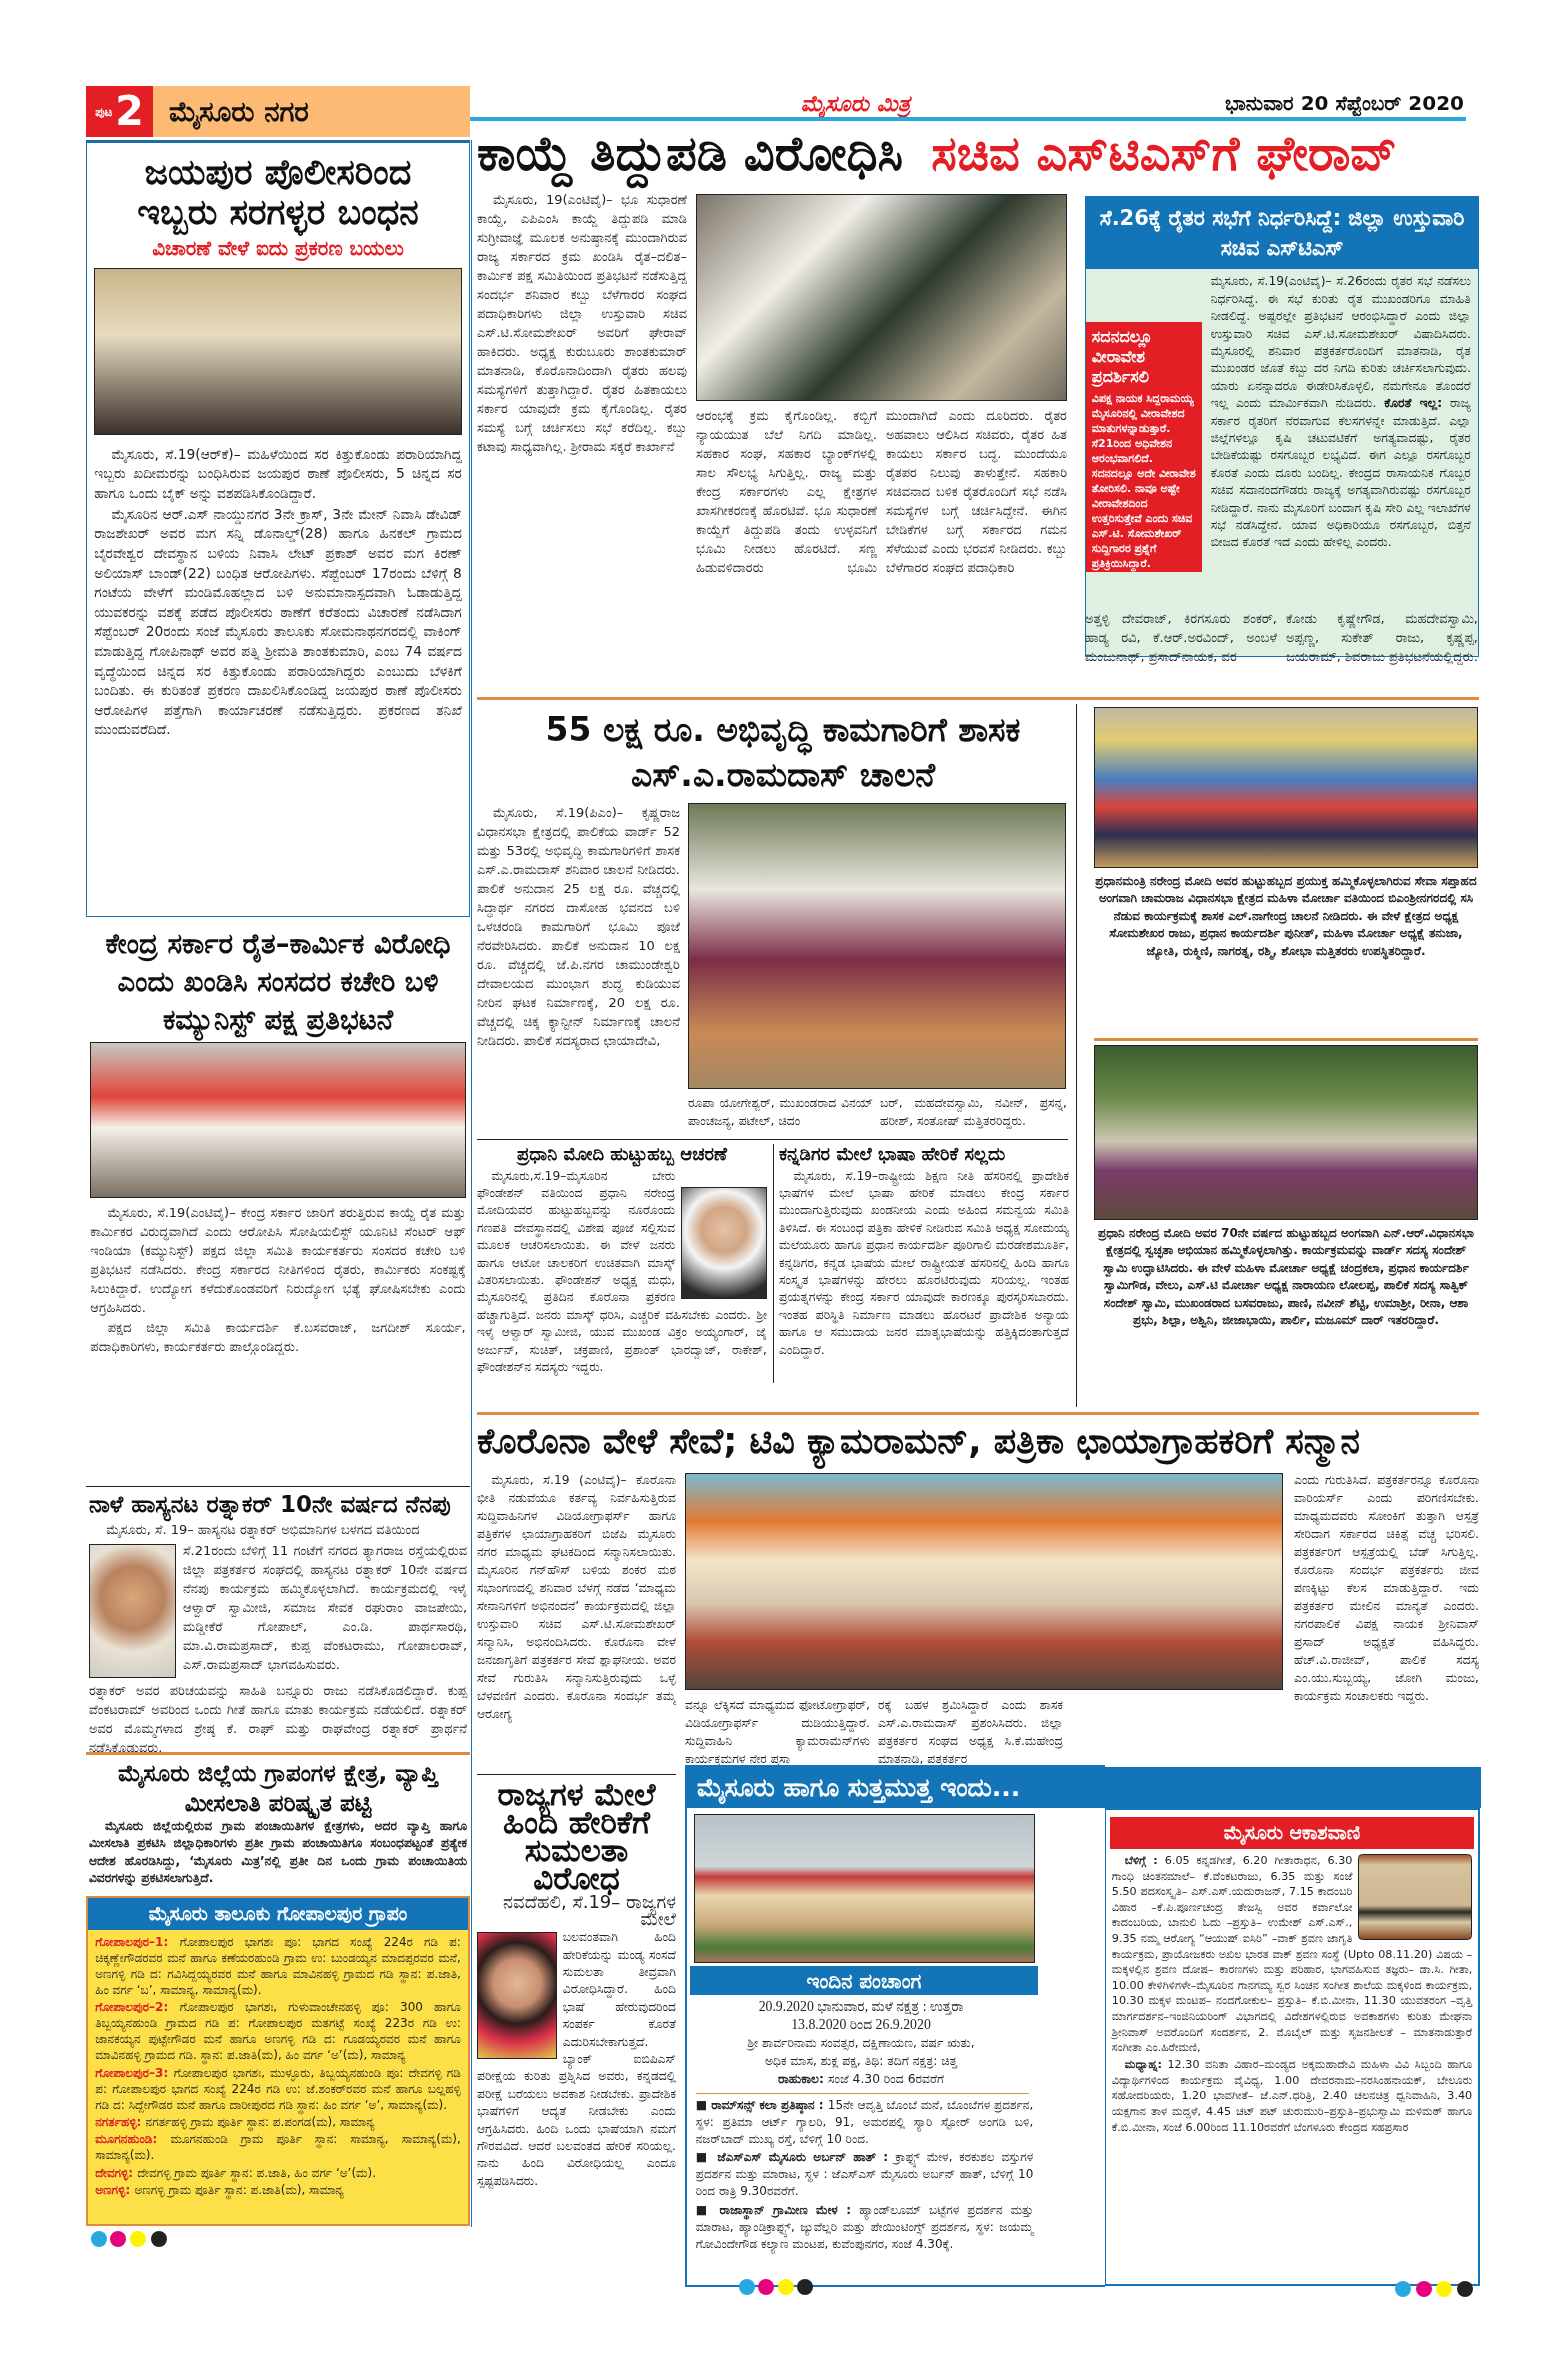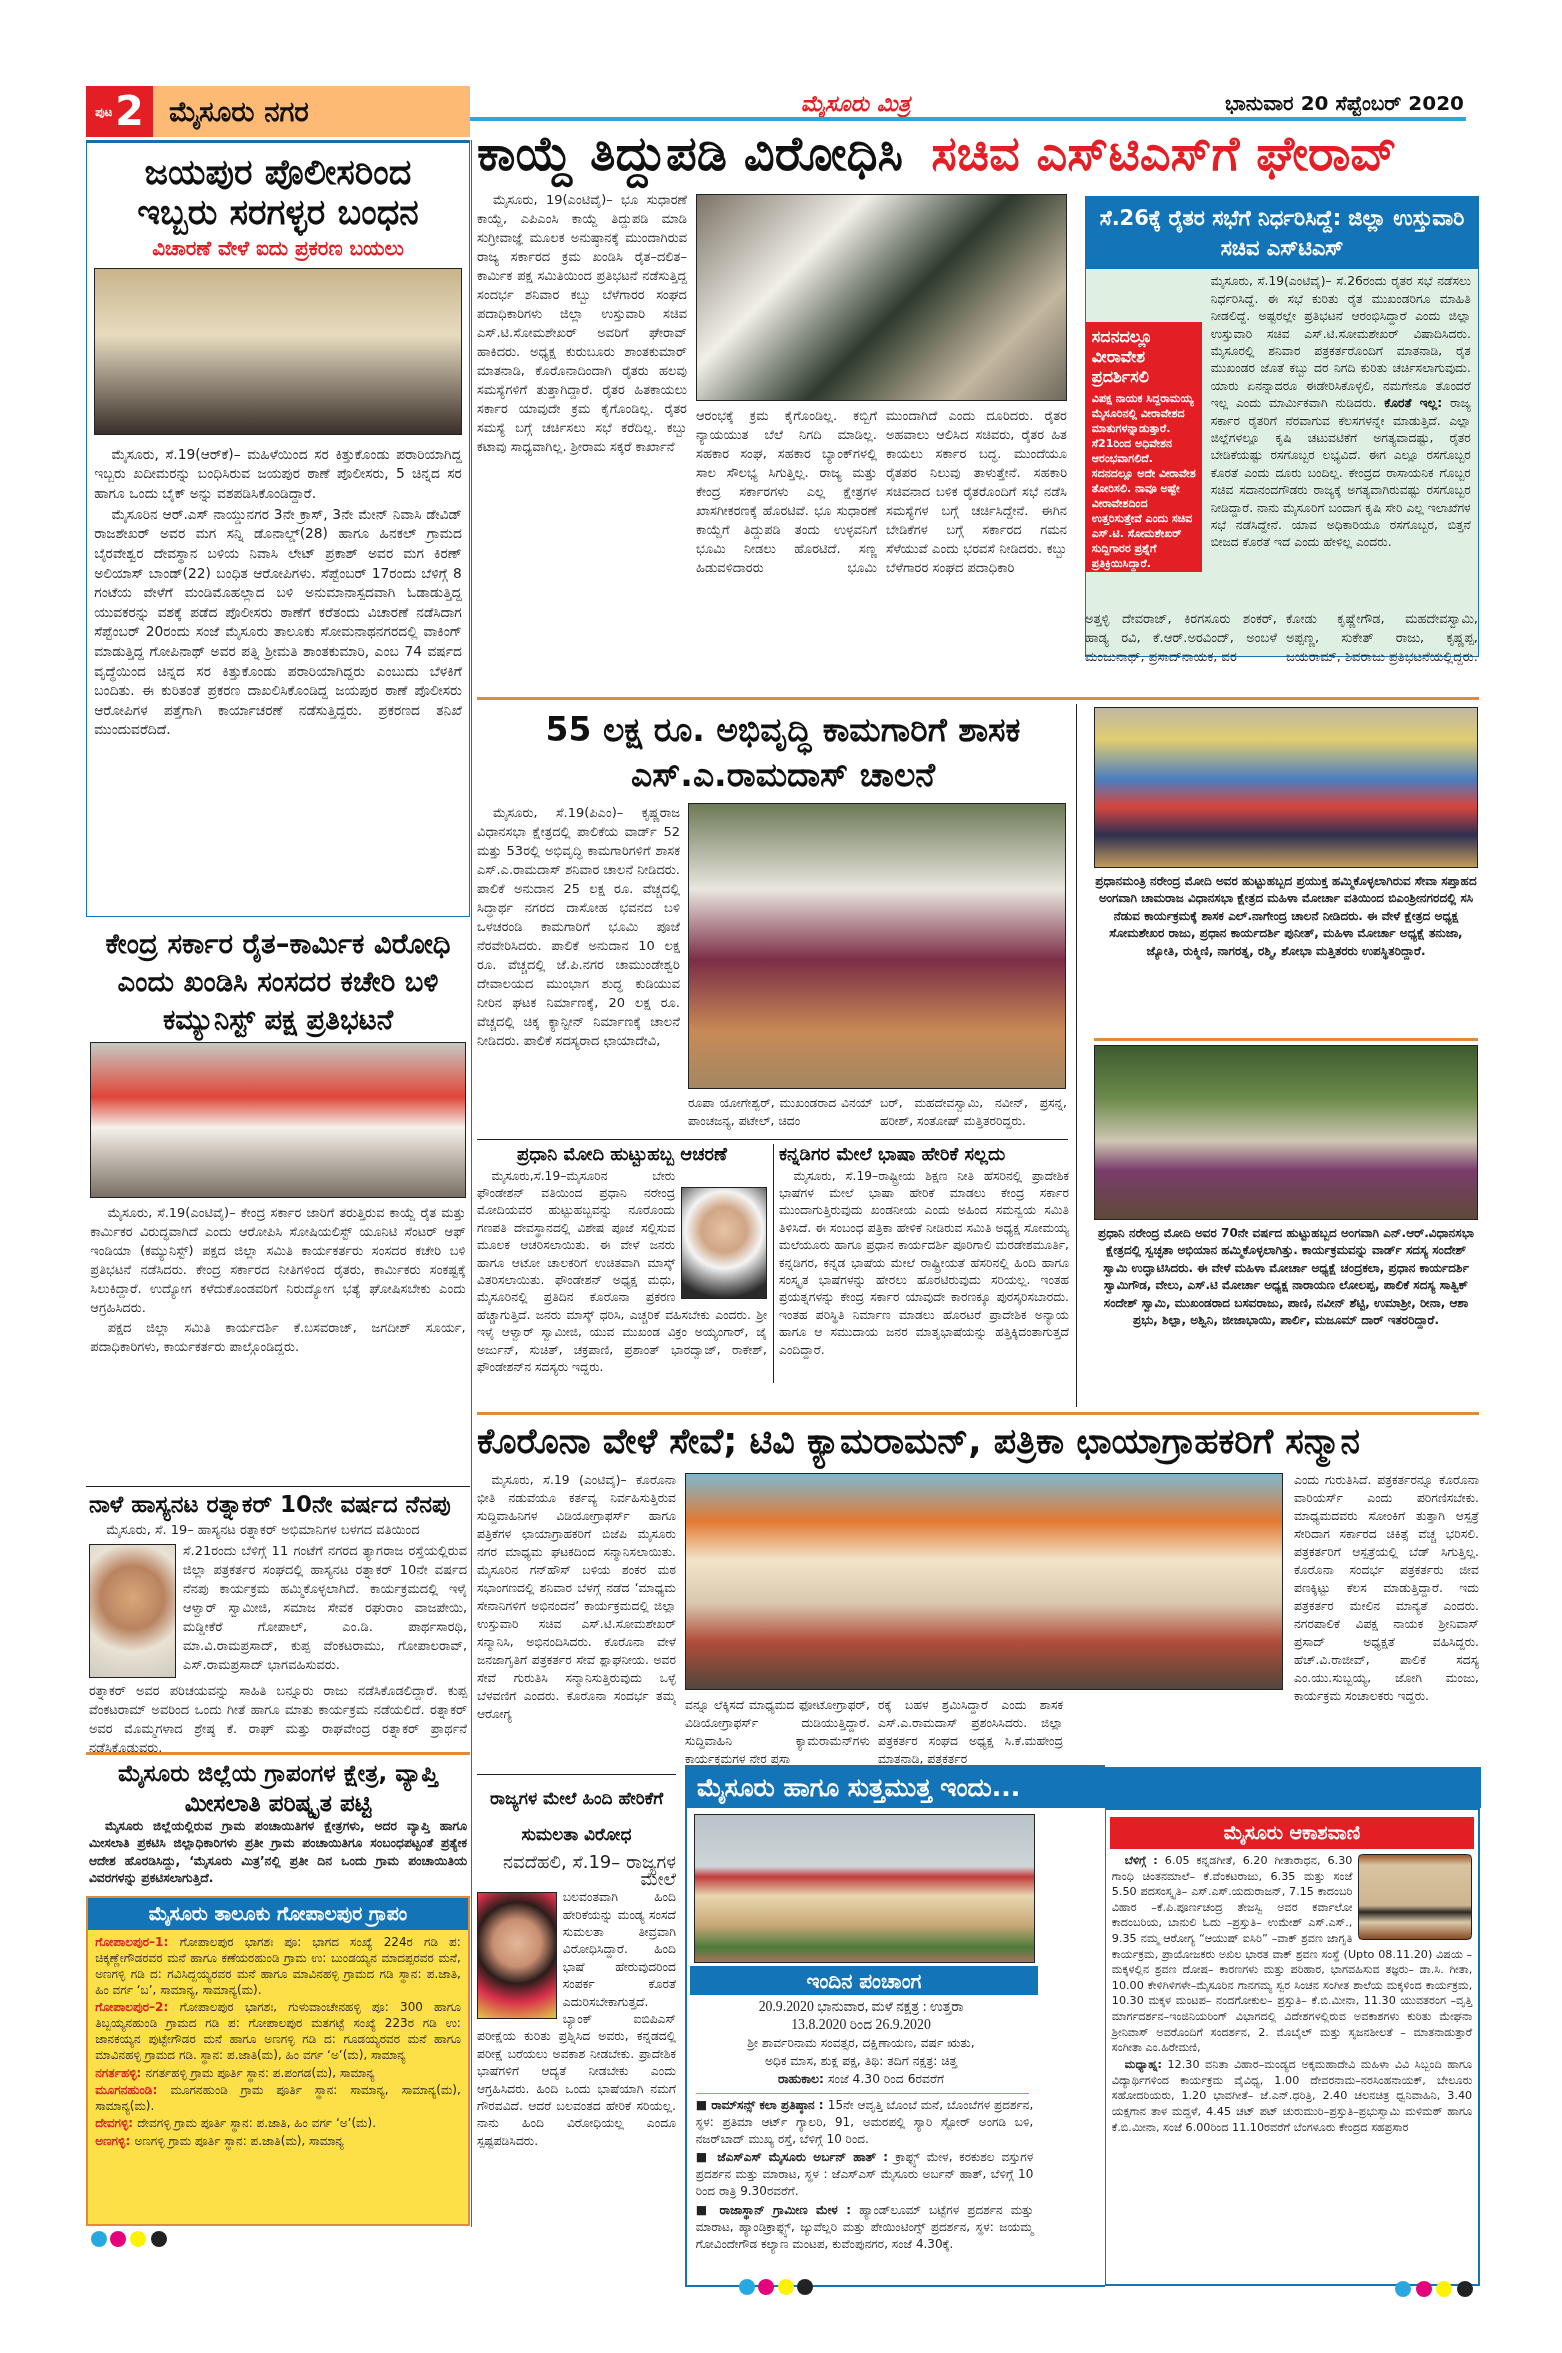--- a/index.html
+++ b/index.html
@@ -61,20 +61,21 @@
 <div class="abs" style="left:86px;top:1758px;width:384px;height:138px;padding:0 2.9px">
   <div class="hl" style="font-size:23px;line-height:30px">ಮೈಸೂರು ಜಿಲ್ಲೆಯ ಗ್ರಾಪಂಗಳ ಕ್ಷೇತ್ರ, ವ್ಯಾಪ್ತಿ ಮೀಸಲಾತಿ ಪರಿಷ್ಕೃತ ಪಟ್ಟಿ</div>
   <p class="body-text" style="font-size:12.3px;line-height:17.4px;text-indent:16px;font-weight:bold">ಮೈಸೂರು ಜಿಲ್ಲೆಯಲ್ಲಿರುವ ಗ್ರಾಮ ಪಂಚಾಯಿತಿಗಳ ಕ್ಷೇತ್ರಗಳು, ಅದರ ವ್ಯಾಪ್ತಿ ಹಾಗೂ ಮೀಸಲಾತಿ ಪ್ರಕಟಿಸಿ ಜಿಲ್ಲಾಧಿಕಾರಿಗಳು ಪ್ರತೀ ಗ್ರಾಮ ಪಂಚಾಯಿತಿಗೂ ಸಂಬಂಧಪಟ್ಟಂತೆ ಪ್ರತ್ಯೇಕ ಆದೇಶ ಹೊರಡಿಸಿದ್ದು, ‘ಮೈಸೂರು ಮಿತ್ರ’ನಲ್ಲಿ ಪ್ರತೀ ದಿನ ಒಂದು ಗ್ರಾಮ ಪಂಚಾಯಿತಿಯ ವಿವರಗಳನ್ನು ಪ್ರಕಟಿಸಲಾಗುತ್ತಿದೆ.</p>
 </div>
 
 <div class="abs" style="left:86px;top:1896px;width:384px;height:330px;border:2.2px solid #e08a3c;background:#fde047">
   <div style="background:#1474b8;color:#fff;text-align:center;font-size:19px;font-weight:bold;padding:4.3px 0">ಮೈಸೂರು ತಾಲೂಕು ಗೋಪಾಲಪುರ ಗ್ರಾಪಂ</div>
   <div id="gp-entries" style="padding:4.3px 7.2px;font-size:12px;line-height:16px;text-align:justify">
       <p><span class="lbl">ಗೋಪಾಲಪುರ–1: </span><span>ಗೋಪಾಲಪುರ ಭಾಗಶಃ ಪೂ: ಭಾಗದ ಸಂಖ್ಯೆ 224ರ ಗಡಿ ಪ: ಚಿಕ್ಕಣ್ಣೇಗೌಡರವರ ಮನೆ ಹಾಗೂ ಕಣೆಯರಹುಂಡಿ ಗ್ರಾಮ ಉ: ಬುಂಡಯ್ಯನ ಮಾದಪ್ಪರವರ ಮನೆ, ಅಣಗಳ್ಳಿ ಗಡಿ ದ: ಗವಿಸಿದ್ದಯ್ಯರವರ ಮನೆ ಹಾಗೂ ಮಾವಿನಹಳ್ಳಿ ಗ್ರಾಮದ ಗಡಿ ಸ್ಥಾನ: ಪ.ಜಾತಿ, ಹಿಂ ವರ್ಗ ‘ಬ’, ಸಾಮಾನ್ಯ, ಸಾಮಾನ್ಯ(ಮ).</span></p>
       <p><span class="lbl">ಗೋಪಾಲಪುರ–2: </span><span>ಗೋಪಾಲಪುರ ಭಾಗಶಃ, ಗುಳುವಾಂಚೇನಹಳ್ಳಿ ಪೂ: 300 ಹಾಗೂ ತಿಬ್ಬಯ್ಯನಹುಂಡಿ ಗ್ರಾಮದ ಗಡಿ ಪ: ಗೋಪಾಲಪುರ ಮತಗಟ್ಟೆ ಸಂಖ್ಯೆ 223ರ ಗಡಿ ಉ: ಜಾನಕಯ್ಯನ ಪುಟ್ಟೇಗೌಡರ ಮನೆ ಹಾಗೂ ಅಣಗಳ್ಳಿ ಗಡಿ ದ: ಗೂಡಯ್ಯರವರ ಮನೆ ಹಾಗೂ ಮಾವಿನಹಳ್ಳಿ ಗ್ರಾಮದ ಗಡಿ. ಸ್ಥಾನ: ಪ.ಜಾತಿ(ಮ), ಹಿಂ ವರ್ಗ ‘ಅ’(ಮ), ಸಾಮಾನ್ಯ</span></p>
+      <p><span class="lbl">ಗೋಪಾಲಪುರ–3: </span><span>ಗೋಪಾಲಪುರ ಭಾಗಶಃ, ಮುಳ್ಳೂರು, ತಿಬ್ಬಯ್ಯನಹುಂಡಿ ಪೂ: ದೇವಗಳ್ಳಿ ಗಡಿ ಪ: ಗೋಪಾಲಪುರ ಭಾಗದ ಸಂಖ್ಯೆ 224ರ ಗಡಿ ಉ: ಜೆ.ಶಂಕರ್‌ರವರ ಮನೆ ಹಾಗೂ ಬಲ್ಲಹಳ್ಳಿ ಗಡಿ ದ: ಸಿದ್ದೇಗೌಡರ ಮನೆ ಹಾಗೂ ದಾರೀಪುರದ ಗಡಿ ಸ್ಥಾನ: ಹಿಂ ವರ್ಗ ‘ಅ’, ಸಾಮಾನ್ಯ(ಮ).</span></p>
       <p><span class="lbl">ನಗರ್ತಹಳ್ಳಿ: </span><span>ನಗರ್ತಹಳ್ಳಿ ಗ್ರಾಮ ಪೂರ್ತಿ ಸ್ಥಾನ: ಪ.ಪಂಗಡ(ಮ), ಸಾಮಾನ್ಯ</span></p>
       <p><span class="lbl">ಮೂಗನಹುಂಡಿ: </span><span>ಮೂಗನಹುಂಡಿ ಗ್ರಾಮ ಪೂರ್ತಿ ಸ್ಥಾನ: ಸಾಮಾನ್ಯ, ಸಾಮಾನ್ಯ(ಮ), ಸಾಮಾನ್ಯ(ಮ).</span></p>
       <p><span class="lbl">ದೇವಗಳ್ಳಿ: </span><span>ದೇವಗಳ್ಳಿ ಗ್ರಾಮ ಪೂರ್ತಿ ಸ್ಥಾನ: ಪ.ಜಾತಿ, ಹಿಂ ವರ್ಗ ‘ಅ’(ಮ).</span></p>
       <p><span class="lbl">ಅಣಗಳ್ಳಿ: </span><span>ಅಣಗಳ್ಳಿ ಗ್ರಾಮ ಪೂರ್ತಿ ಸ್ಥಾನ: ಪ.ಜಾತಿ(ಮ), ಸಾಮಾನ್ಯ</span></p>
     </div>
 </div>
 
 <div class="dot" style="left:91px;top:2231px;background:#27a8e0"></div>
 <div class="dot" style="left:110px;top:2231px;background:#e5007e"></div>
 <div class="dot" style="left:130px;top:2231px;background:#fff200"></div>
@@ -141,21 +142,21 @@
 
 <div class="abs hl" style="left:477px;top:1419px;width:1002px;font-size:35px;line-height:45px;white-space:nowrap;text-align:left">ಕೊರೊನಾ ವೇಳೆ ಸೇವೆ; ಟಿವಿ ಕ್ಯಾಮರಾಮನ್, ಪತ್ರಿಕಾ ಛಾಯಾಗ್ರಾಹಕರಿಗೆ ಸನ್ಮಾನ</div>
 <div class="abs body-text" style="left:477px;top:1471px;width:199px;height:303px;overflow:hidden;font-size:12.3px;line-height:18px;text-indent:14.5px">ಮೈಸೂರು, ಸೆ.19 (ಎಂಟಿವೈ)– ಕೊರೊನಾ ಭೀತಿ ನಡುವೆಯೂ ಕರ್ತವ್ಯ ನಿರ್ವಹಿಸುತ್ತಿರುವ ಸುದ್ದಿವಾಹಿನಿಗಳ ವಿಡಿಯೋಗ್ರಾಫರ್ಸ್ ಹಾಗೂ ಪತ್ರಿಕೆಗಳ ಛಾಯಾಗ್ರಾಹಕರಿಗೆ ಬಿಜೆಪಿ ಮೈಸೂರು ನಗರ ಮಾಧ್ಯಮ ಘಟಕದಿಂದ ಸನ್ಮಾನಿಸಲಾಯಿತು. ಮೈಸೂರಿನ ಗನ್‌ಹೌಸ್ ಬಳಿಯ ಶಂಕರ ಮಠ ಸಭಾಂಗಣದಲ್ಲಿ ಶನಿವಾರ ಬೆಳಗ್ಗೆ ನಡೆದ ‘ಮಾಧ್ಯಮ ಸೇನಾನಿಗಳಿಗೆ ಅಭಿನಂದನೆ’ ಕಾರ್ಯಕ್ರಮದಲ್ಲಿ ಜಿಲ್ಲಾ ಉಸ್ತುವಾರಿ ಸಚಿವ ಎಸ್.ಟಿ.ಸೋಮಶೇಖರ್ ಸನ್ಮಾನಿಸಿ, ಅಭಿನಂದಿಸಿದರು. ಕೊರೊನಾ ವೇಳೆ ಜನಜಾಗೃತಿಗೆ ಪತ್ರಕರ್ತರ ಸೇವೆ ಶ್ಲಾಘನೀಯ. ಅವರ ಸೇವೆ ಗುರುತಿಸಿ ಸನ್ಮಾನಿಸುತ್ತಿರುವುದು ಒಳ್ಳೆ ಬೆಳವಣಿಗೆ ಎಂದರು. ಕೊರೊನಾ ಸಂದರ್ಭ ತಮ್ಮ ಆರೋಗ್ಯ</div>
 <div class="abs photo" style="left:685px;top:1473px;width:598px;height:217px;background:linear-gradient(180deg,#7bb9cf 0%,#e37933 22%,#f3e4c8 40%,#d9c8b0 60%,#b14d3a 78%,#52463c 100%)"></div>
 <div class="abs body-text" style="left:685px;top:1696px;width:185px;font-size:12.3px;line-height:18px">ವನ್ನೂ ಲೆಕ್ಕಿಸದೆ ಮಾಧ್ಯಮದ ಫೋಟೋಗ್ರಾಫರ್, ವಿಡಿಯೋಗ್ರಾಫರ್ಸ್ ದುಡಿಯುತ್ತಿದ್ದಾರೆ. ಸುದ್ದಿವಾಹಿನಿ ಕ್ಯಾಮರಾಮೆನ್‌ಗಳು ಕಾರ್ಯಕ್ರಮಗಳ ನೇರ ಪ್ರಸಾ</div>
 <div class="abs body-text" style="left:878px;top:1696px;width:185px;font-size:12.3px;line-height:18px">ರಕ್ಕೆ ಬಹಳ ಶ್ರಮಿಸಿದ್ದಾರೆ ಎಂದು ಶಾಸಕ ಎಸ್.ಎ.ರಾಮದಾಸ್ ಪ್ರಶಂಸಿಸಿದರು. ಜಿಲ್ಲಾ ಪತ್ರಕರ್ತರ ಸಂಘದ ಅಧ್ಯಕ್ಷ ಸಿ.ಕೆ.ಮಹೇಂದ್ರ ಮಾತನಾಡಿ, ಪತ್ರಕರ್ತರ</div>
 <div class="abs body-text" style="left:1294px;top:1471px;width:185px;height:303px;overflow:hidden;font-size:12.3px;line-height:18px">ಎಂದು ಗುರುತಿಸಿದೆ. ಪತ್ರಕರ್ತರನ್ನೂ ಕೊರೊನಾ ವಾರಿಯರ್ಸ್ ಎಂದು ಪರಿಗಣಿಸಬೇಕು. ಮಾಧ್ಯಮದವರು ಸೋಂಕಿಗೆ ತುತ್ತಾಗಿ ಆಸ್ಪತ್ರೆ ಸೇರಿದಾಗ ಸರ್ಕಾರದ ಚಿಕಿತ್ಸೆ ವೆಚ್ಚ ಭರಿಸಲಿ. ಪತ್ರಕರ್ತರಿಗೆ ಆಸ್ಪತ್ರೆಯಲ್ಲಿ ಬೆಡ್ ಸಿಗುತ್ತಿಲ್ಲ. ಕೊರೊನಾ ಸಂದರ್ಭ ಪತ್ರಕರ್ತರು ಜೀವ ಪಣಕ್ಕಿಟ್ಟು ಕೆಲಸ ಮಾಡುತ್ತಿದ್ದಾರೆ. ಇದು ಪತ್ರಕರ್ತರ ಮೇಲಿನ ಮಾನ್ಯತೆ ಎಂದರು. ನಗರಪಾಲಿಕೆ ವಿಪಕ್ಷ ನಾಯಕ ಶ್ರೀನಿವಾಸ್ ಪ್ರಸಾದ್ ಅಧ್ಯಕ್ಷತೆ ವಹಿಸಿದ್ದರು. ಹೆಚ್.ವಿ.ರಾಜೀವ್, ಪಾಲಿಕೆ ಸದಸ್ಯ ಎಂ.ಯು.ಸುಬ್ಬಯ್ಯ, ಜೋಗಿ ಮಂಜು, ಕಾರ್ಯಕ್ರಮ ಸಂಚಾಲಕರು ಇದ್ದರು.</div>
 
 <div class="abs rule-black" style="left:477px;top:1774px;width:199px;height:1.4px"></div>
 <div class="abs" style="left:477px;top:1780px;width:199px;height:551px;overflow:hidden">
-  <div class="hl" style="font-size:17px;line-height:36px">ರಾಜ್ಯಗಳ ಮೇಲೆ ಹಿಂದಿ ಹೇರಿಕೆಗೆ ಸುಮಲತಾ ವಿರೋಧ</div>
+  <div class="hl" style="font-size:31px;line-height:28px">ರಾಜ್ಯಗಳ ಮೇಲೆ ಹಿಂದಿ ಹೇರಿಕೆಗೆ ಸುಮಲತಾ ವಿರೋಧ</div>
   <p class="body-text" style="font-size:18px;line-height:17.4px;text-align:right;margin-top:1px">ನವದೆಹಲಿ, ಸೆ.19– ರಾಜ್ಯಗಳ ಮೇಲೆ</p>
   <div class="photo" style="float:left;width:80px;height:127px;margin:2.9px 5.8px 2.9px 0;background:radial-gradient(circle at 50% 40%,#e3b899 0,#c98f72 28%,#2b1d1b 48%,#d9304b 70%,#e0cb4a 100%)"></div>
   <p class="body-text" style="font-size:12.3px;line-height:17.4px">ಬಲವಂತವಾಗಿ ಹಿಂದಿ ಹೇರಿಕೆಯನ್ನು ಮಂಡ್ಯ ಸಂಸದೆ ಸುಮಲತಾ ತೀವ್ರವಾಗಿ ವಿರೋಧಿಸಿದ್ದಾರೆ. ಹಿಂದಿ ಭಾಷೆ ಹೇರುವುದರಿಂದ ಸಂಪರ್ಕ ಕೊರತೆ ಎದುರಿಸಬೇಕಾಗುತ್ತದೆ. ಬ್ಯಾಂಕ್ ಐಬಿಪಿಎಸ್ ಪರೀಕ್ಷೆಯ ಕುರಿತು ಪ್ರಶ್ನಿಸಿದ ಅವರು, ಕನ್ನಡದಲ್ಲಿ ಪರೀಕ್ಷೆ ಬರೆಯಲು ಅವಕಾಶ ನೀಡಬೇಕು. ಪ್ರಾದೇಶಿಕ ಭಾಷೆಗಳಿಗೆ ಆದ್ಯತೆ ನೀಡಬೇಕು ಎಂದು ಆಗ್ರಹಿಸಿದರು. ಹಿಂದಿ ಒಂದು ಭಾಷೆಯಾಗಿ ನಮಗೆ ಗೌರವವಿದೆ. ಆದರೆ ಬಲವಂತದ ಹೇರಿಕೆ ಸರಿಯಲ್ಲ. ನಾನು ಹಿಂದಿ ವಿರೋಧಿಯಲ್ಲ ಎಂದೂ ಸ್ಪಷ್ಟಪಡಿಸಿದರು.</p>
 </div>
 
 <div class="abs" style="left:685px;top:1765px;width:420px;height:522px;border:2.9px solid #1474b8;border-right:none">
   <div style="background:#1474b8;color:#fff;font-size:25px;font-weight:bold;padding:2.9px 10px;white-space:nowrap;width:794px;height:41px;line-height:35px">ಮೈಸೂರು ಹಾಗೂ ಸುತ್ತಮುತ್ತ ಇಂದು...</div>
   <div class="photo" style="margin:5.8px 0 0 7.2px;width:341px;height:149px;background:linear-gradient(180deg,#b9c2c7 0%,#cfd6da 35%,#c23a3a 42%,#e8d7b0 55%,#c9a877 75%,#4c7a3a 90%,#a3765a 100%)"></div>
   <div style="margin:2.9px 0 0 2.9px;width:348px;background:#1474b8;color:#fff;text-align:center;font-size:20px;font-weight:bold;padding:2.9px 0">ಇಂದಿನ ಪಂಚಾಂಗ</div>
   <div id="panchanga-lines" style="width:348px;text-align:center;font-size:12.3px;line-height:18px;margin-top:2.9px">

